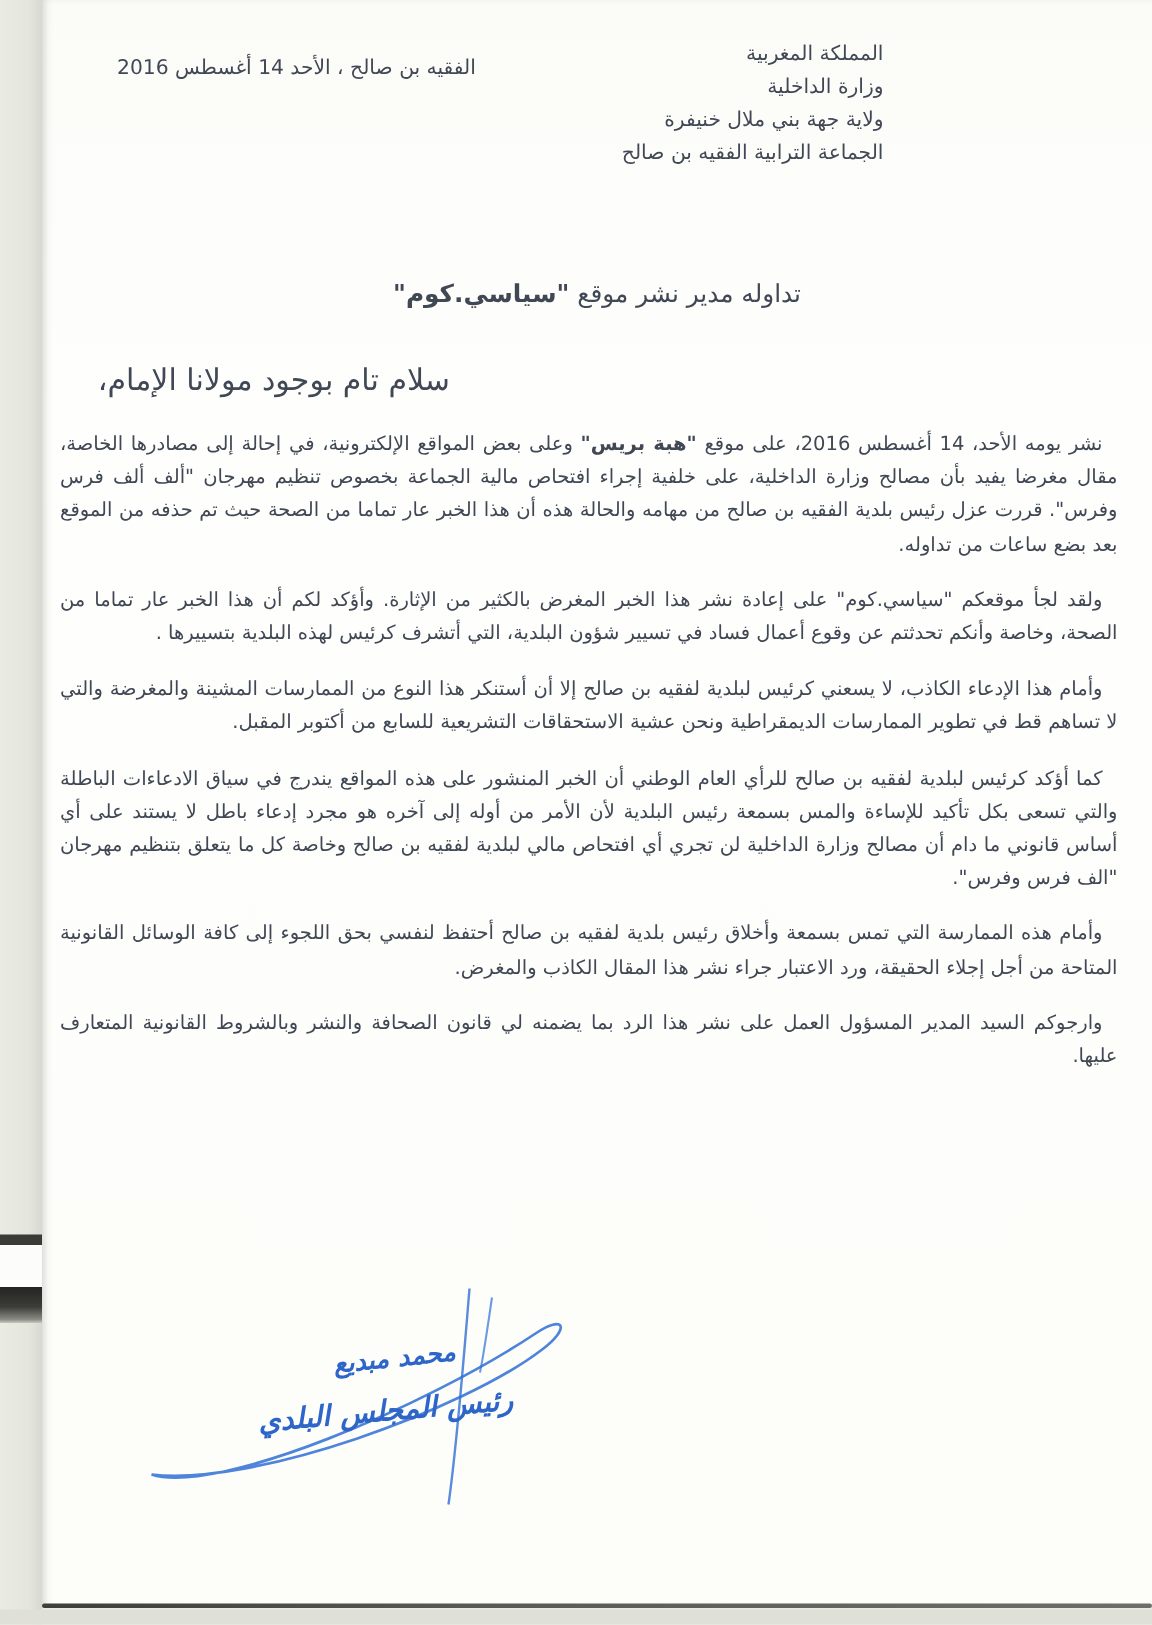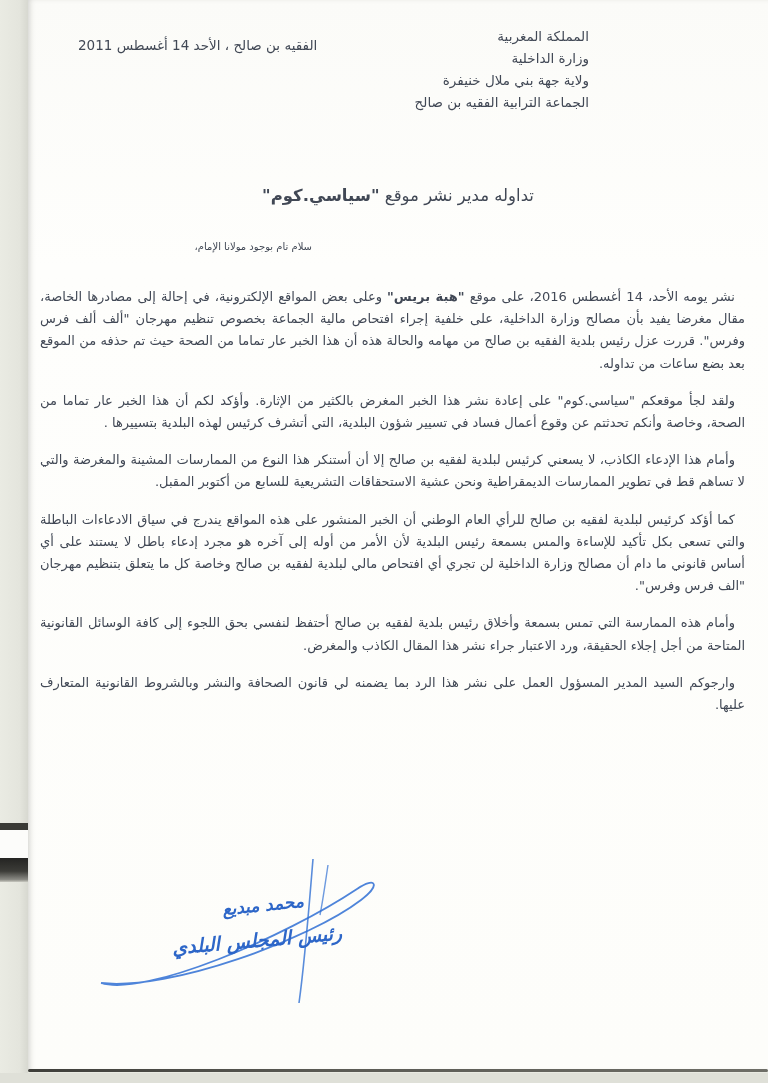--- a/index.html
+++ b/index.html
@@ -53,22 +53,22 @@
     position: absolute; top: 37px; left: 78px;
     direction: rtl; font-size: 13.5px; white-space: nowrap;
   }
   .title {
     position: absolute; top: 186px; left: 28px; width: 740px;
     text-align: center; direction: rtl;
     font-size: 16.5px;
   }
   .title .site { font-weight: 700; }
   .salutation {
-    position: absolute; top: 241px; right: 300px;
-    direction: rtl; font-size: 10px; white-space: nowrap;
+    position: absolute; top: 241px; right: 312px;
+    direction: rtl; font-size: 20px; white-space: nowrap;
   }
   .body-block {
     position: absolute; top: 286px; left: 40px; width: 705px;
     direction: rtl; text-align: justify;
     font-size: 13px; line-height: 22.2px;
   }
   .body-block p { margin: 0 0 15px 0; text-indent: 10px; }
   .body-block .b { font-weight: 700; }
   
   .signature {
@@ -93,21 +93,21 @@
   <div class="paper"></div>
   <div class="paper-bottom-edge"></div>
 
   <div class="letterhead txt">
       <div>المملكة المغربية</div>
       <div>وزارة الداخلية</div>
       <div>ولاية جهة بني ملال خنيفرة</div>
       <div>الجماعة الترابية الفقيه بن صالح</div>
     </div>
 
-  <div class="dateline txt">الفقيه بن صالح ، الأحد 14 أغسطس 2011</div>
+  <div class="dateline txt">الفقيه بن صالح ، الأحد 14 أغسطس 2016</div>
 
   <div class="title txt">
     <span>تداوله مدير نشر موقع </span><span class="site">"سياسي.كوم"</span>
   </div>
 
   <div class="salutation txt">سلام تام بوجود مولانا الإمام،</div>
 
   <div class="body-block txt">
       <p><span>نشر يومه الأحد، 14 أغسطس 2016، على موقع </span><span class="b">"هبة بريس"</span><span> وعلى بعض المواقع الإلكترونية، في إحالة إلى مصادرها الخاصة، مقال مغرضا يفيد بأن مصالح وزارة الداخلية، على خلفية إجراء افتحاص مالية الجماعة بخصوص تنظيم مهرجان "ألف ألف فرس وفرس".  قررت عزل رئيس بلدية الفقيه بن صالح من مهامه والحالة هذه أن هذا الخبر عار تماما من الصحة حيث تم حذفه من الموقع بعد بضع ساعات من تداوله.</span></p>
       <p><span>ولقد لجأ موقعكم "سياسي.كوم" على إعادة نشر هذا الخبر المغرض بالكثير من الإثارة. وأؤكد لكم أن هذا الخبر عار تماما من الصحة، وخاصة وأنكم تحدثتم عن وقوع أعمال فساد في تسيير شؤون البلدية، التي أتشرف كرئيس لهذه البلدية بتسييرها .</span></p>

